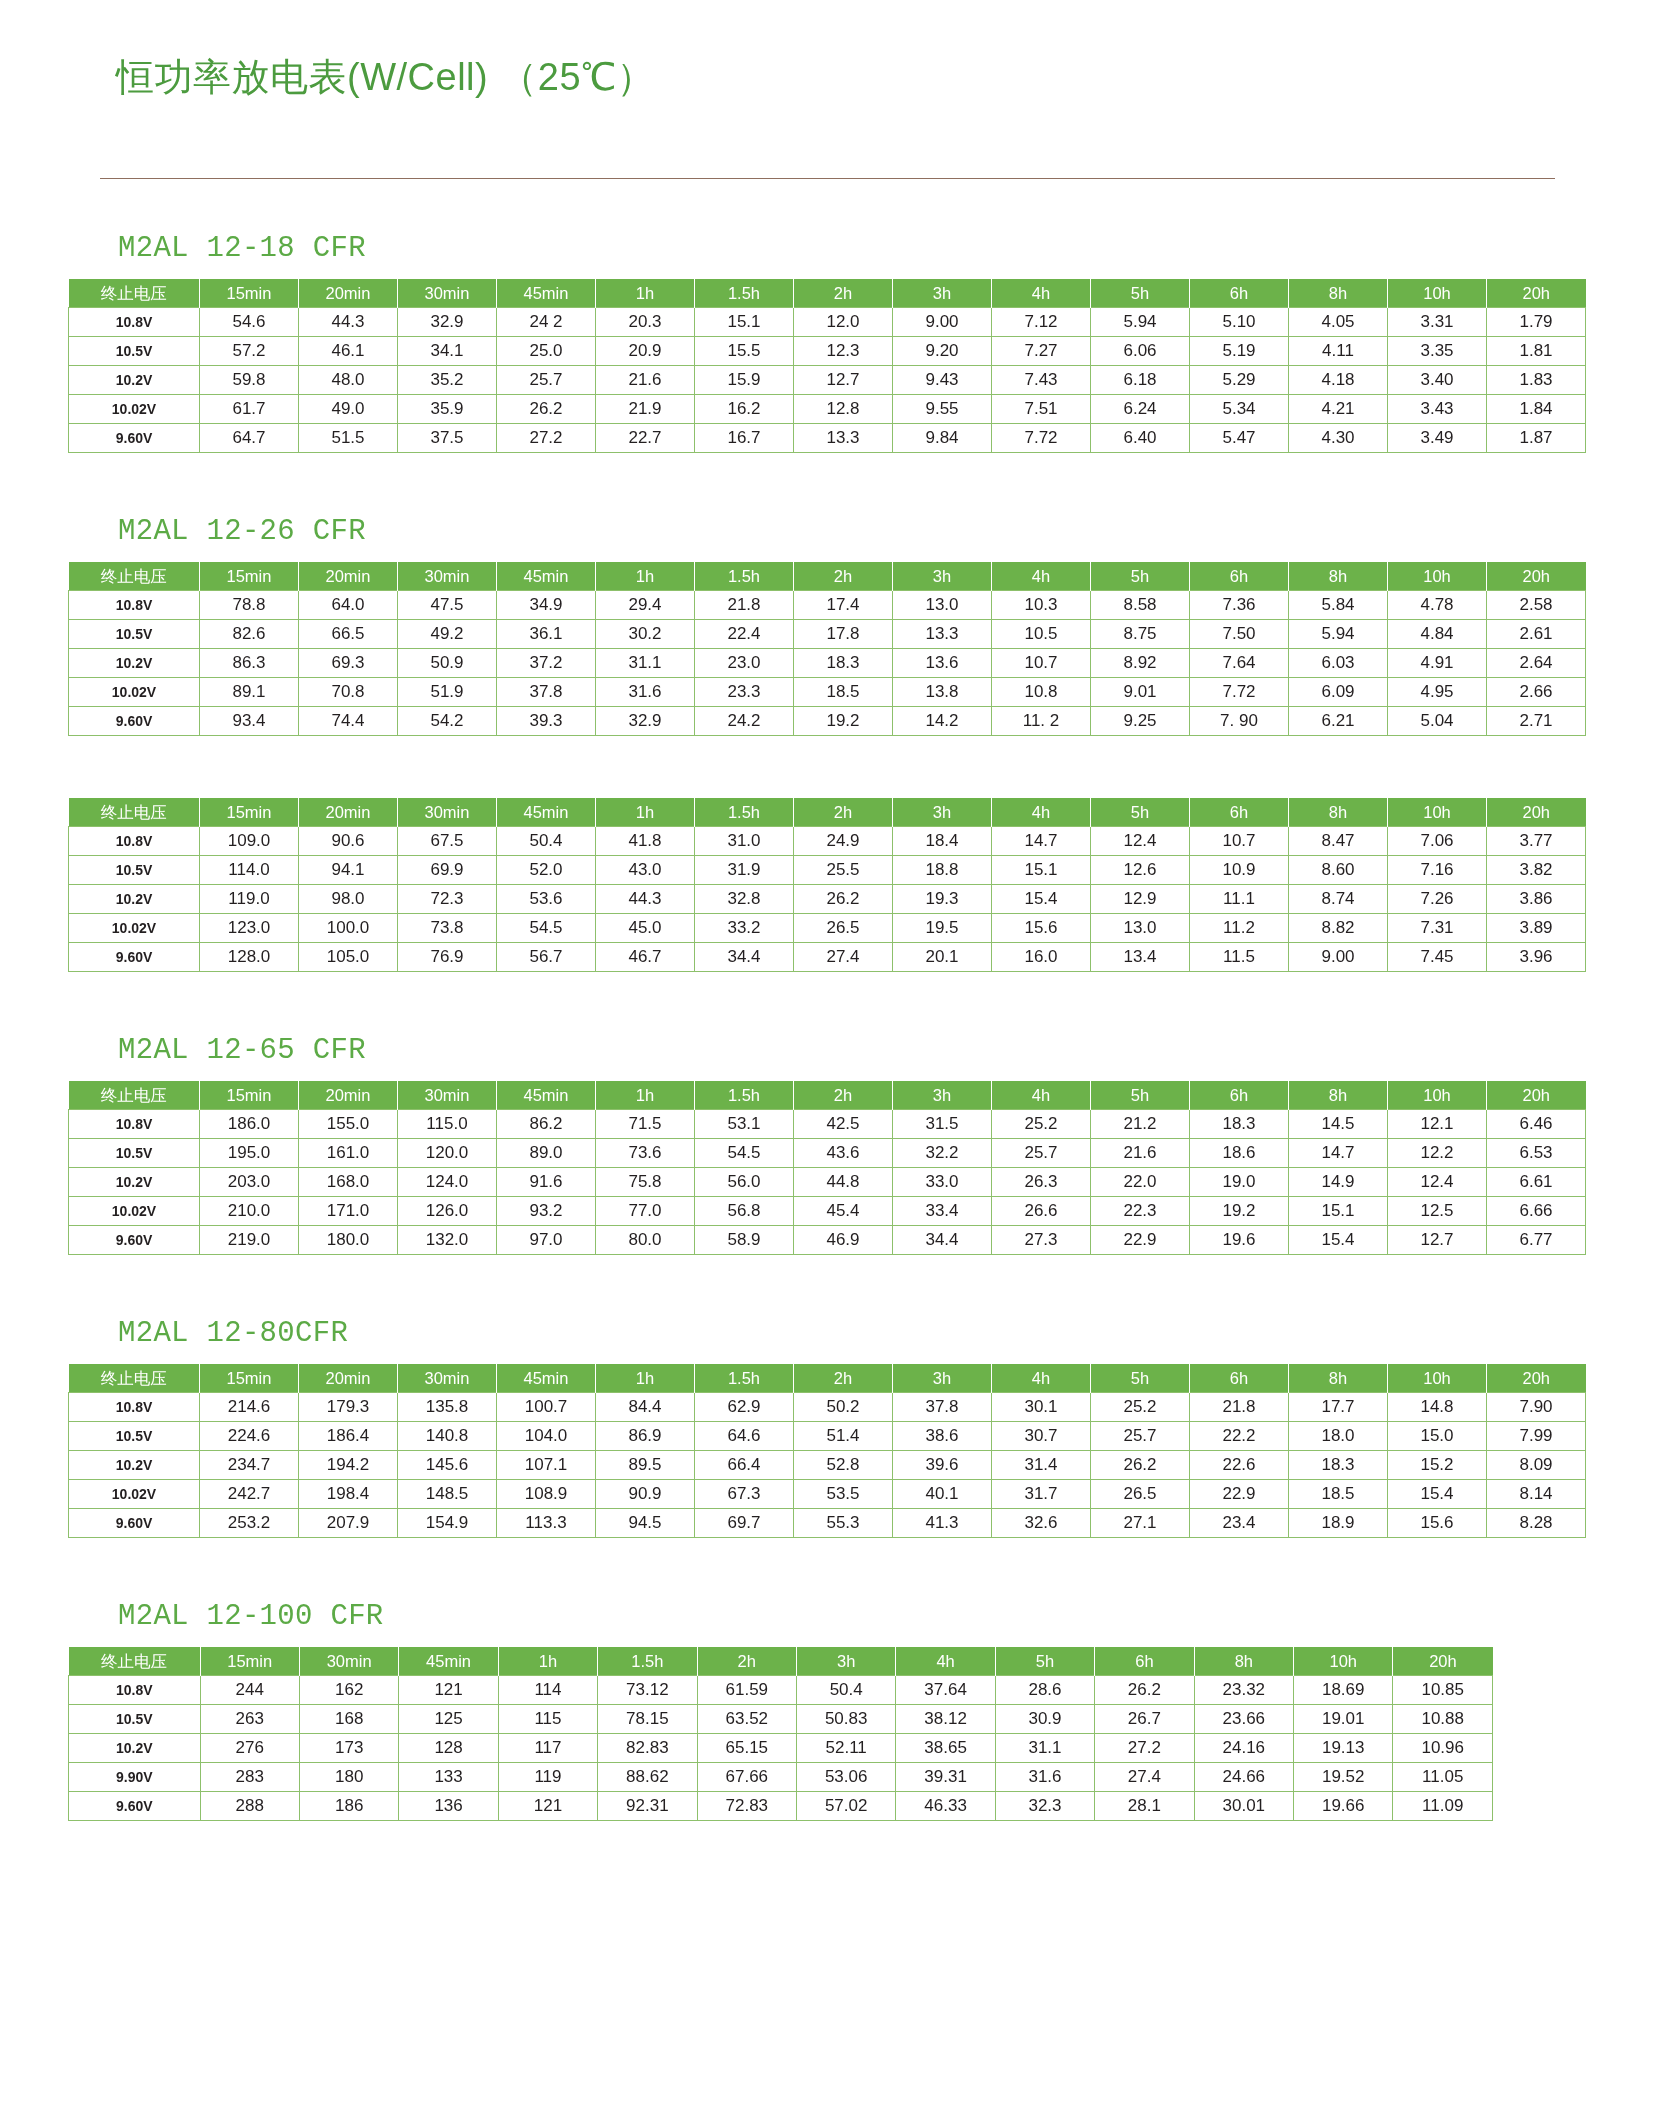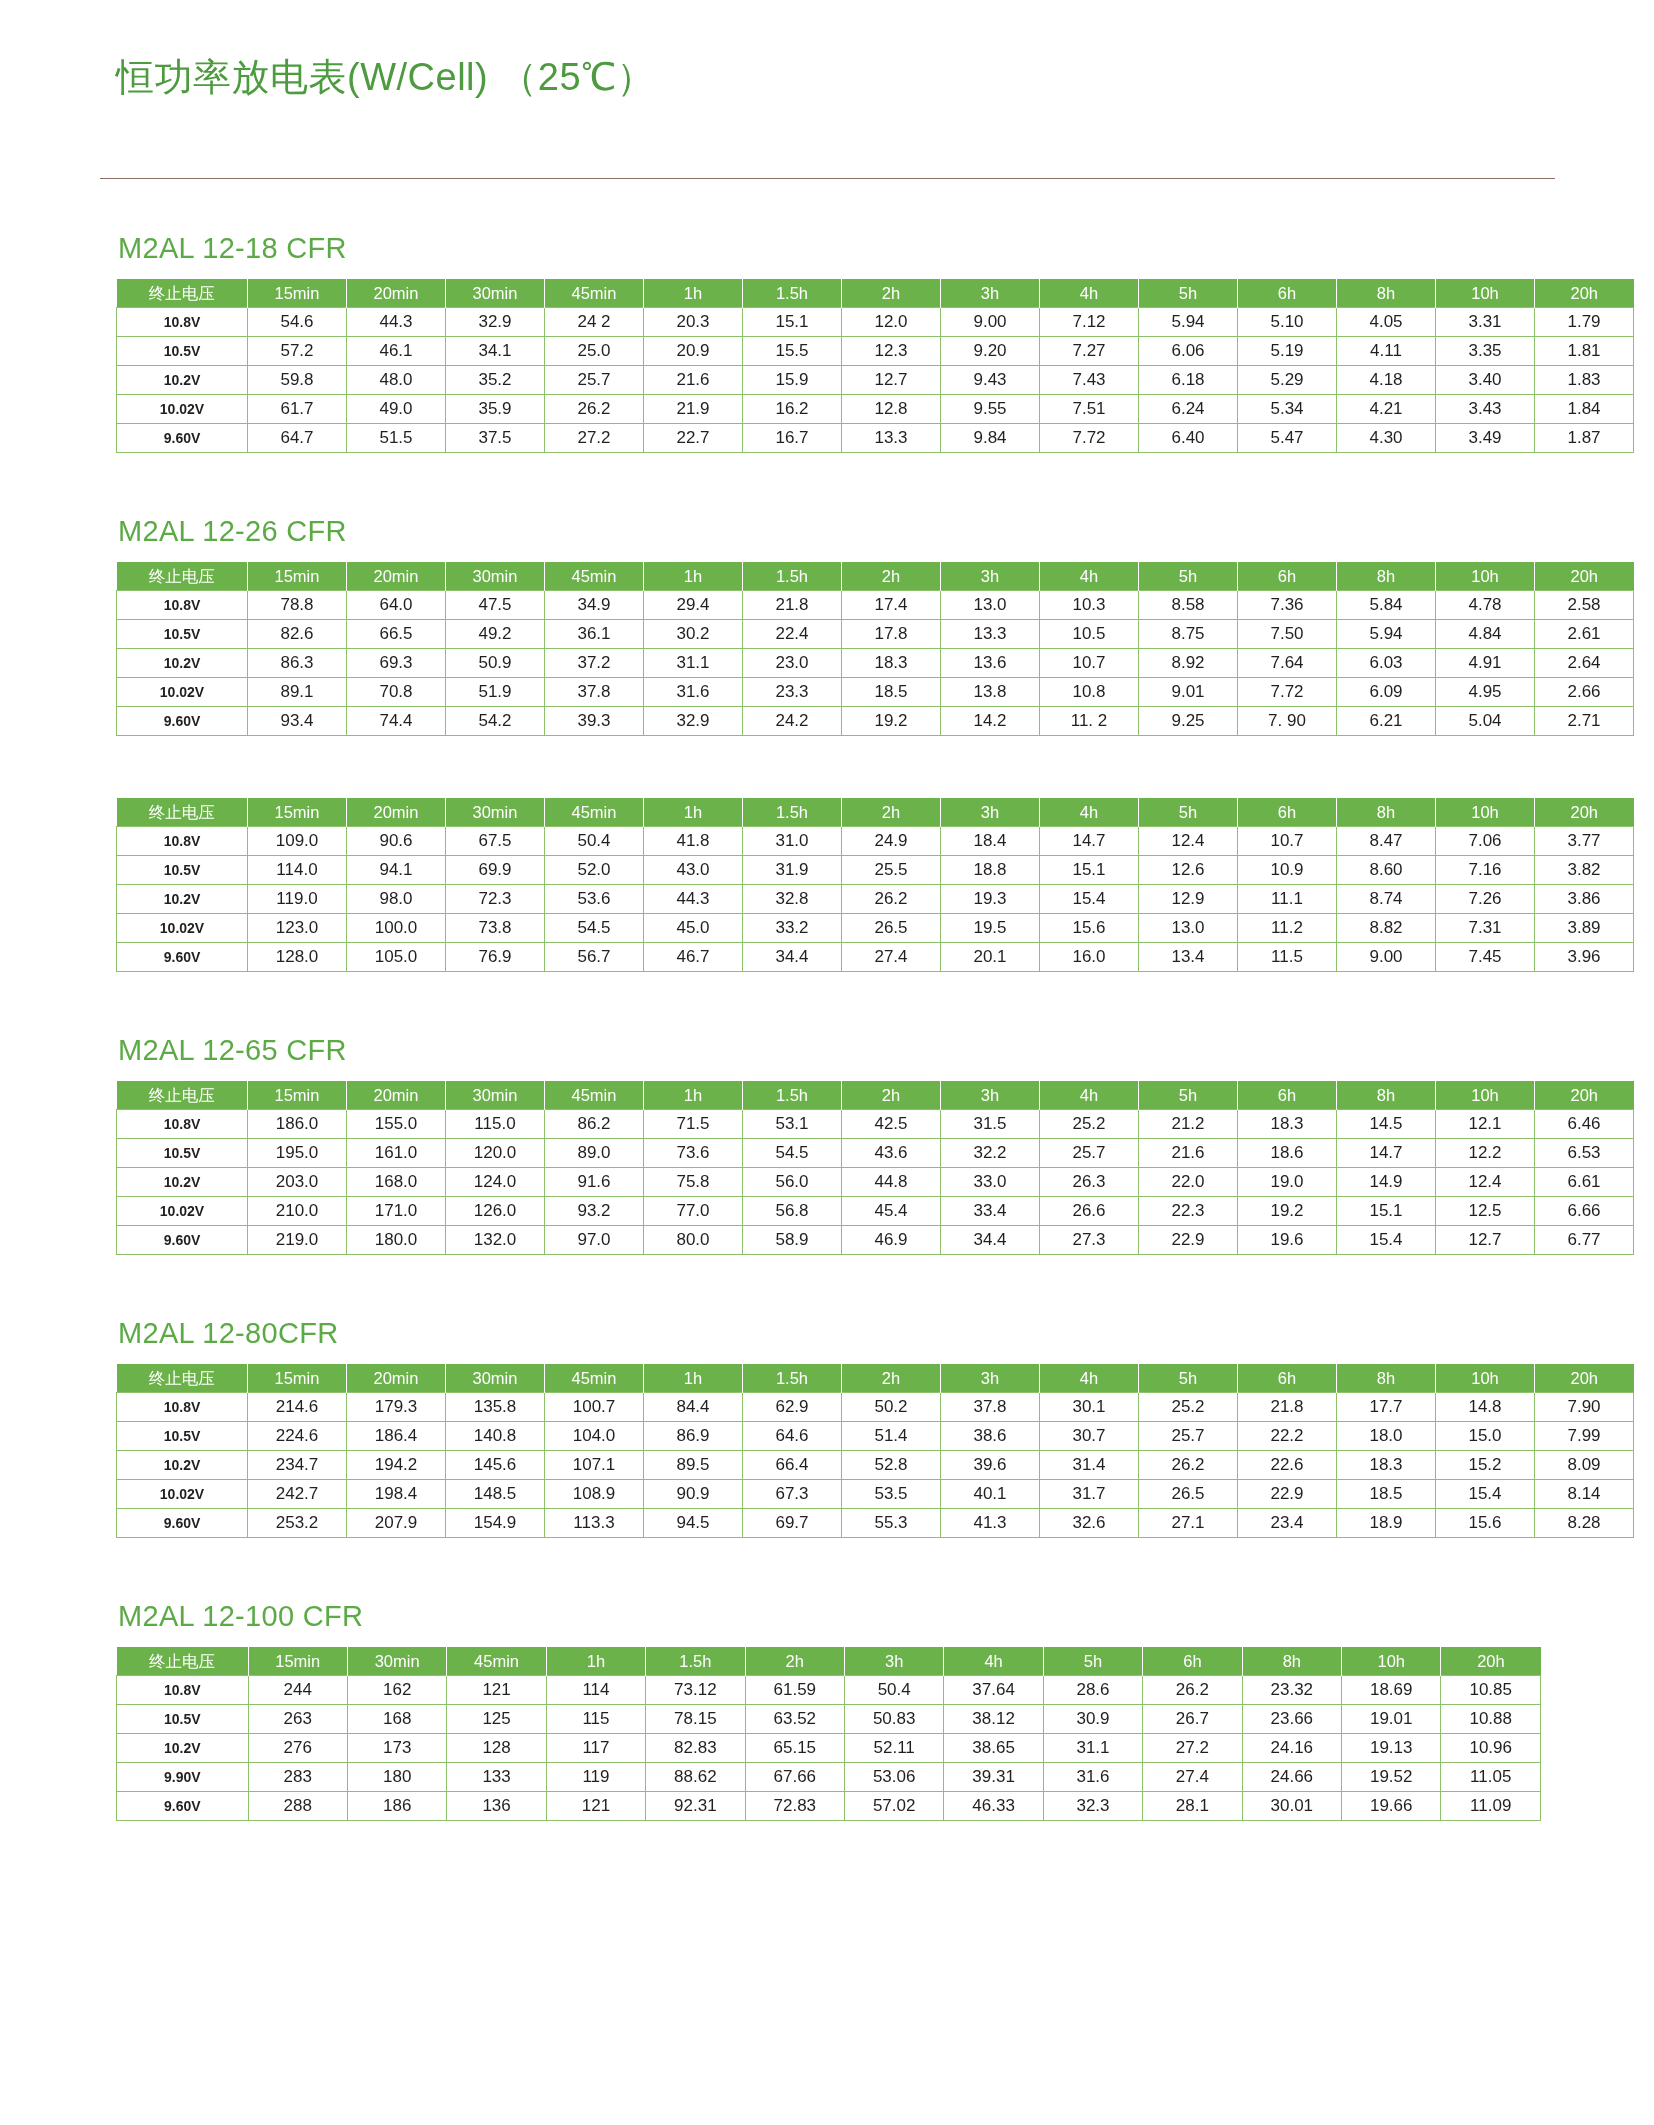--- a/index.html
+++ b/index.html
@@ -49,24 +49,25 @@
     margin: 0 0 0 0;
     padding: 0;
   }
   .block-title {
     font-size: 29px;
     color: #5caa46;
     margin: 0 0 14px 118px;
     letter-spacing: 0.3px;
     white-space: nowrap;
     font-weight: normal;
+    font-family: Liberation Mono, monospace;
   }
   table.dt {
     border-collapse: collapse;
-    margin-left: 116px;
+    margin-left: 68px;
     width: 1425px;
     table-layout: fixed;
     border-radius: 21px;
   }
   table.dt th {
     background: #6cb24a;
     color: #ffffff;
     font-size: 16.5px;
     font-weight: normal;
     height: 28px;

